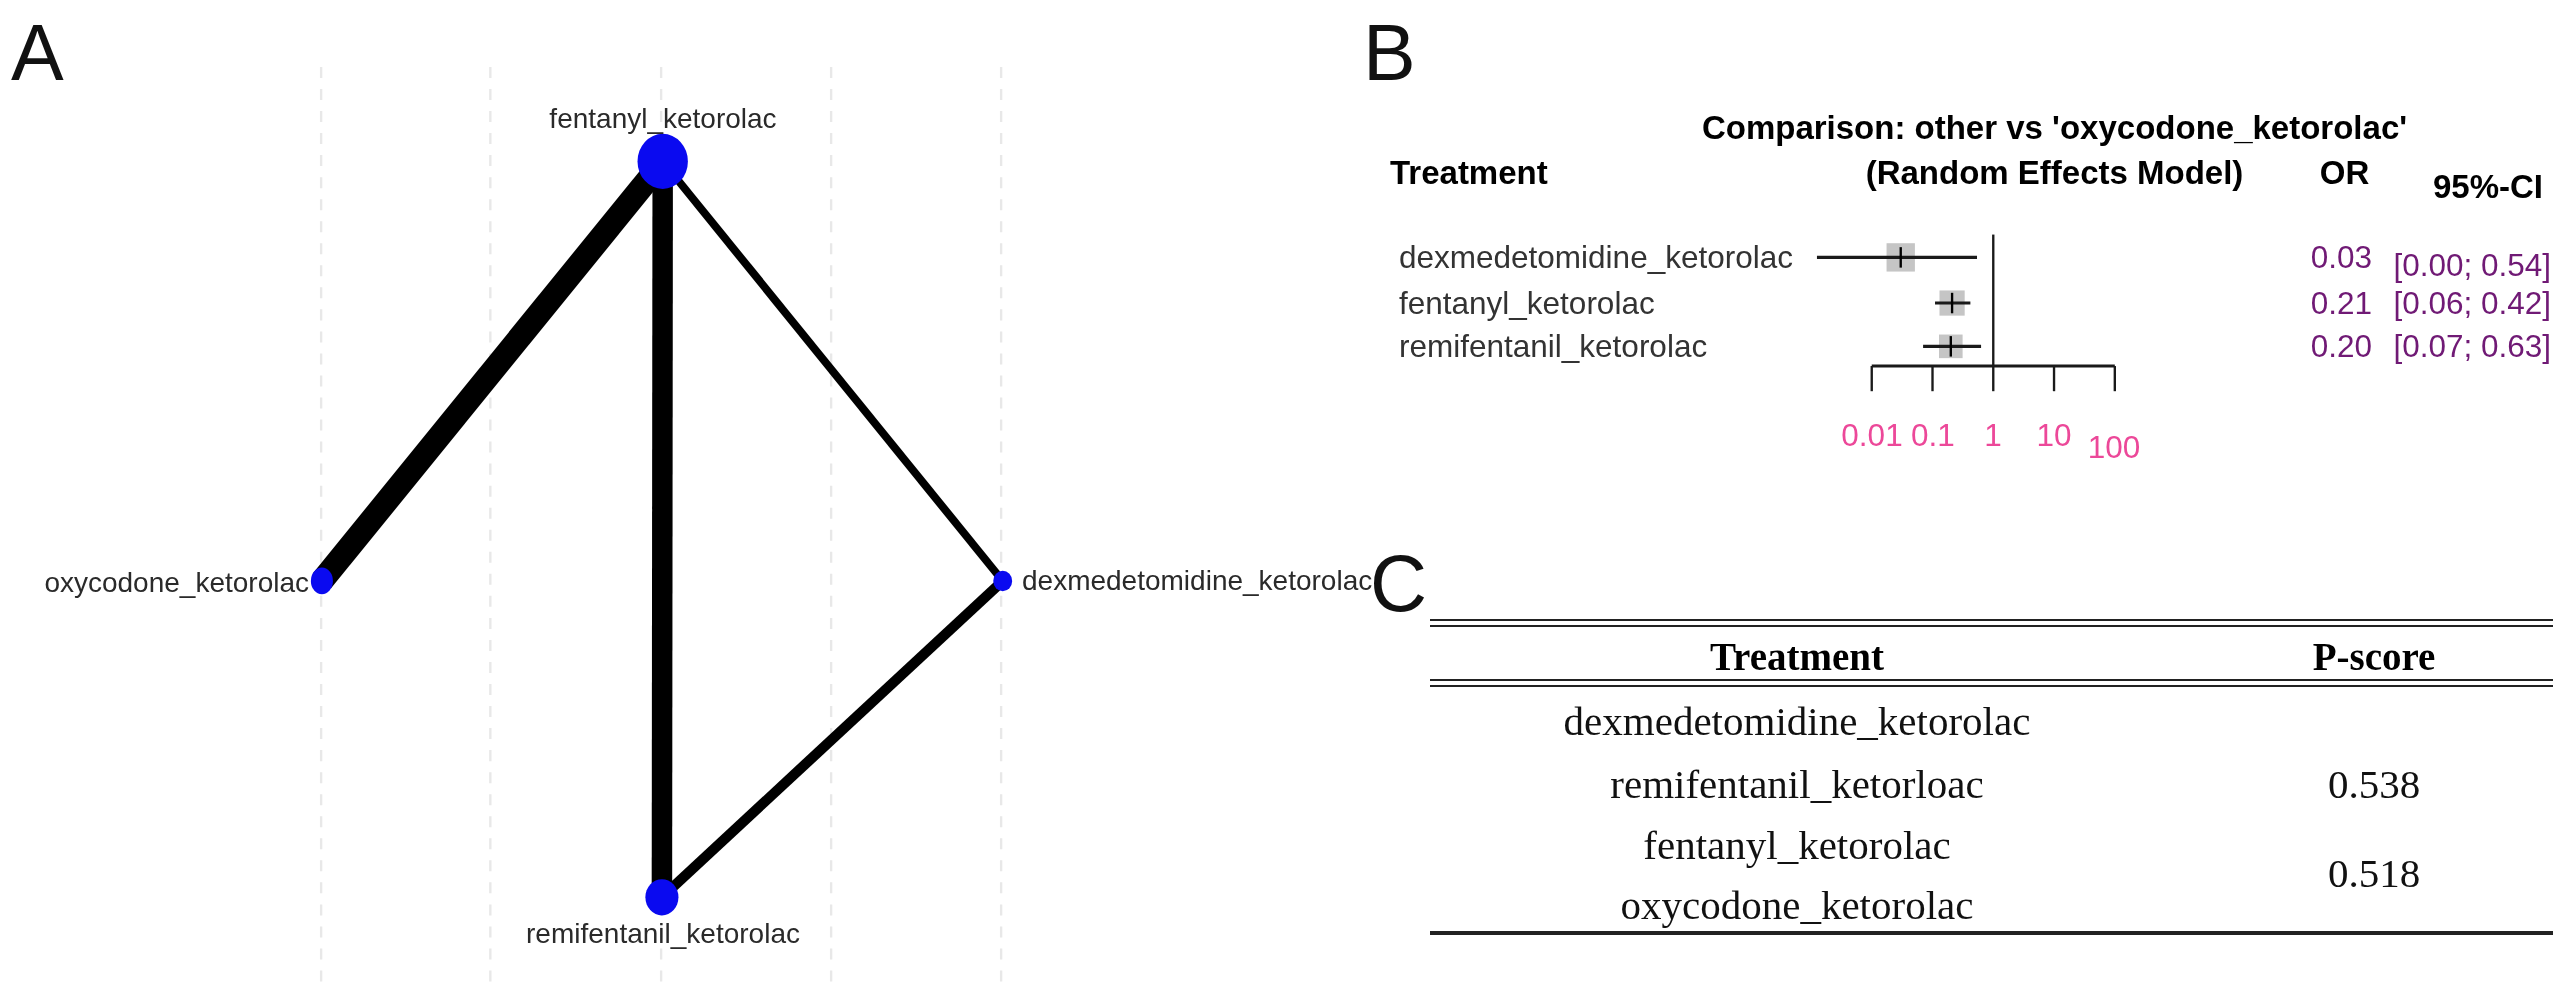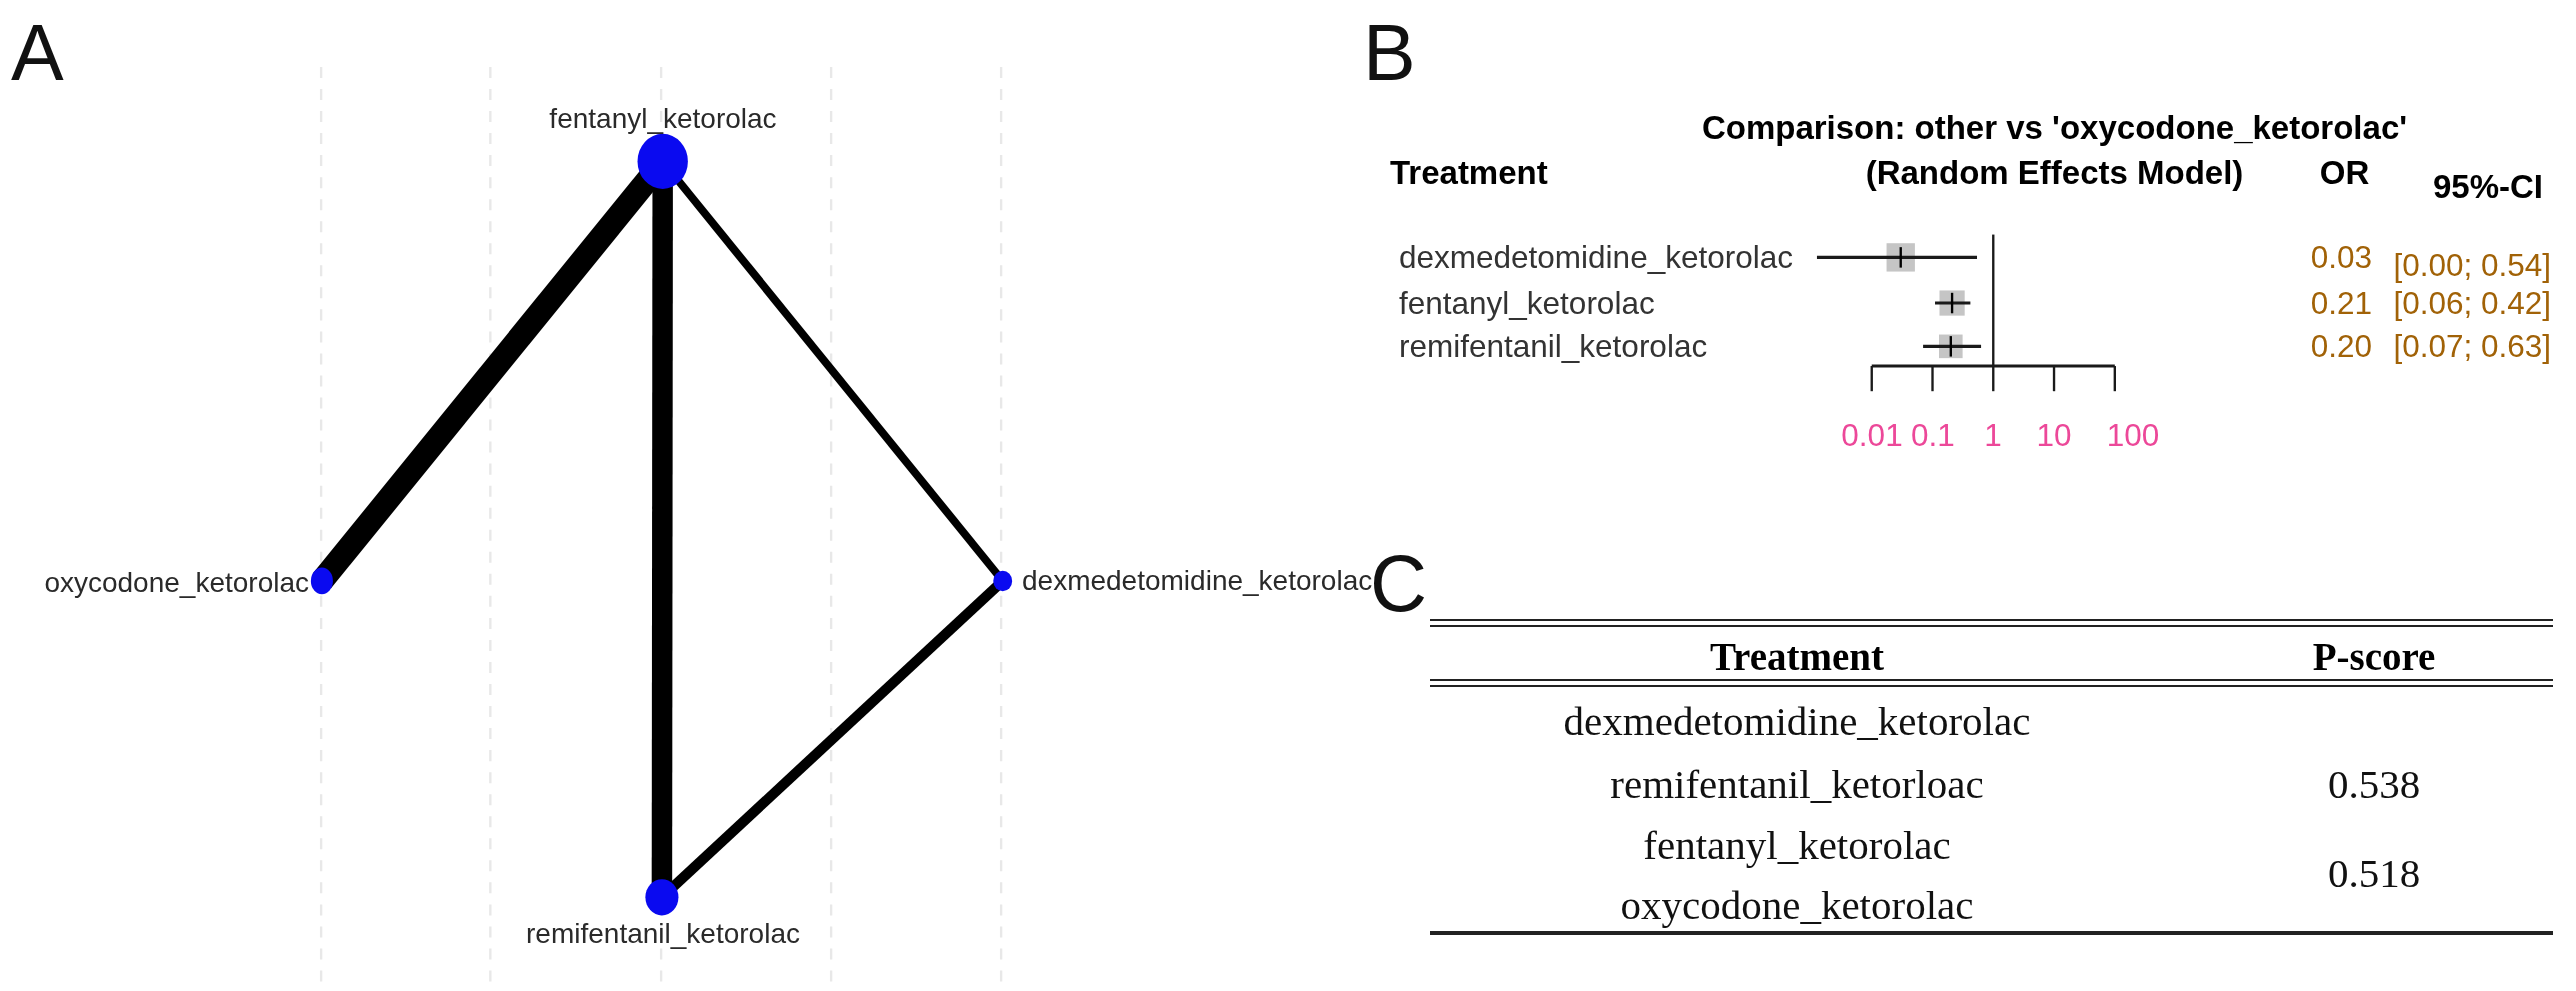--- a/index.html
+++ b/index.html
@@ -9,21 +9,21 @@
   .panel-label{font-size:79px;font-weight:400;color:#111;line-height:1;}
   svg{position:absolute;left:0;top:0;}
 
   
   .net-label{font-size:28px;color:#2a2a2a;line-height:35px;white-space:nowrap;}
 
   
   .f-title{font-size:33px;font-weight:bold;color:#000;line-height:38px;text-align:center;white-space:nowrap;}
   .f-head{font-size:33px;font-weight:bold;color:#000;line-height:36px;white-space:nowrap;}
   .f-rowlabel{font-size:31.5px;color:#333;line-height:35px;white-space:nowrap;}
-  .f-val{font-size:31.5px;color:#a16207;line-height:35px;text-align:right;white-space:nowrap;}
+  .f-val{font-size:31.5px;color:#701a75;line-height:35px;text-align:right;white-space:nowrap;}
   .f-tick{font-size:31.5px;color:#ec4899;line-height:35px;text-align:center;width:94px;}
 
   
   .t-rule{position:absolute;background:#222;}
   .t-head{font-family:"Liberation Serif",serif;font-size:39px;font-weight:bold;color:#000;
           line-height:44px;text-align:center;white-space:nowrap;}
   .t-cell{font-family:"Liberation Serif",serif;font-size:41px;color:#111;
           line-height:47px;text-align:center;white-space:nowrap;}
 </style>
 </head>
@@ -77,21 +77,21 @@
   <div class="abs f-val" style="left:2293px;top:329px;width:79px;">0.20</div>
 
   <div class="abs f-val" style="left:2378px;top:248px;width:173px;">[0.00; 0.54]</div>
   <div class="abs f-val" style="left:2378px;top:286px;width:173px;">[0.06; 0.42]</div>
   <div class="abs f-val" style="left:2378px;top:329px;width:173px;">[0.07; 0.63]</div>
 
   <div class="abs f-tick" style="left:1825px;top:418px;">0.01</div>
   <div class="abs f-tick" style="left:1886px;top:418px;">0.1</div>
   <div class="abs f-tick" style="left:1946px;top:418px;">1</div>
   <div class="abs f-tick" style="left:2007px;top:418px;">10</div>
-  <div class="abs f-tick" style="left:2067px;top:418px;margin-left:19px;">100</div>
+  <div class="abs f-tick" style="left:2067px;top:430px;">100</div>
 
   <svg id="forest-svg" width="2576" height="991" viewBox="0 0 3272 1259">
       <rect x="2396.4337608643577" y="309" width="36" height="36" fill="#c5c5c5"></rect>
       <line x1="2308" y1="327" x2="2511.340798258333" y2="327" stroke="#1a1a1a" stroke-width="4"></line>
       <line x1="2414.4337608643577" y1="314" x2="2414.4337608643577" y2="340" stroke="#000" stroke-width="3"></line>
       <rect x="2463.6753295534586" y="369" width="32" height="32" fill="#c5c5c5"></rect>
       <line x1="2457.995515294215" y1="385" x2="2502.914845218718" y2="385" stroke="#1a1a1a" stroke-width="4"></line>
       <line x1="2479.6753295534586" y1="372" x2="2479.6753295534586" y2="398" stroke="#000" stroke-width="3"></line>
       <rect x="2463.0395156652594" y="425" width="30" height="30" fill="#c5c5c5"></rect>
       <line x1="2442.8415686891008" y1="440" x2="2516.5090904178164" y2="440" stroke="#1a1a1a" stroke-width="4"></line>

